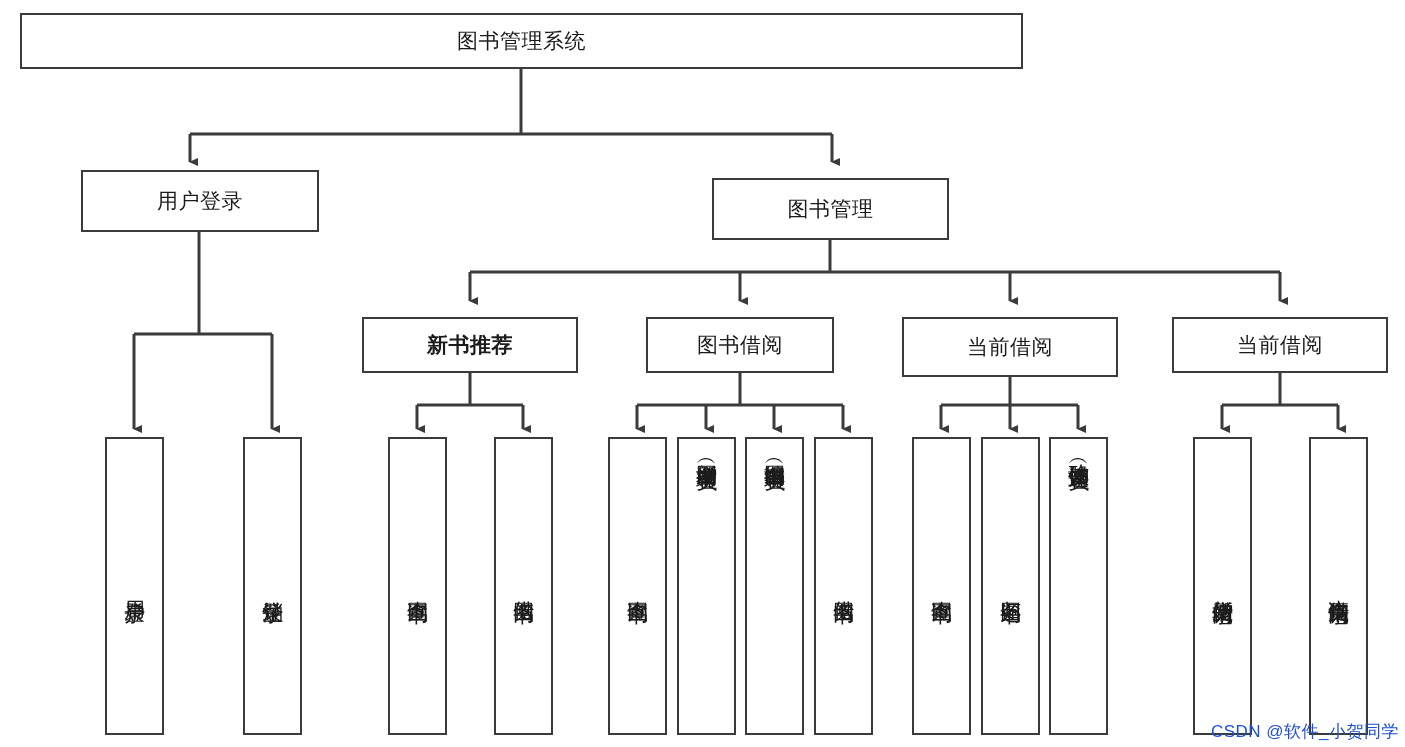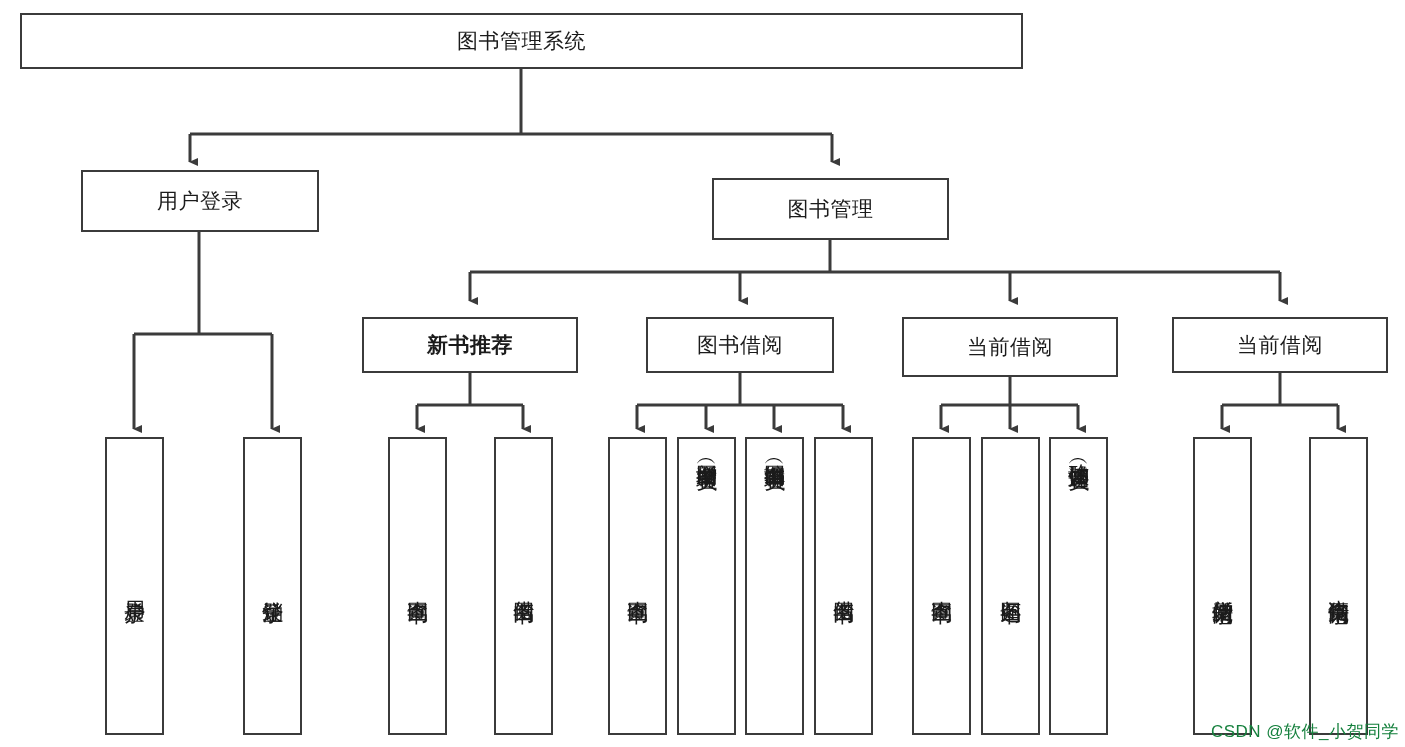--- a/index.html
+++ b/index.html
@@ -62,21 +62,21 @@
   }
   .node-box.leaf.centered {
     align-items: center;
     padding-top: 0;
   }
   .watermark {
     position: absolute;
     right: 6px;
     bottom: 4px;
     font-size: 17px;
-    color: #15803d;
+    color: #1d4ed8;
     white-space: nowrap;
     letter-spacing: 0.5px;
     pointer-events: none;
   }
 </style>
 </head>
 <body>
 
 <div id="diagram-root">
 

